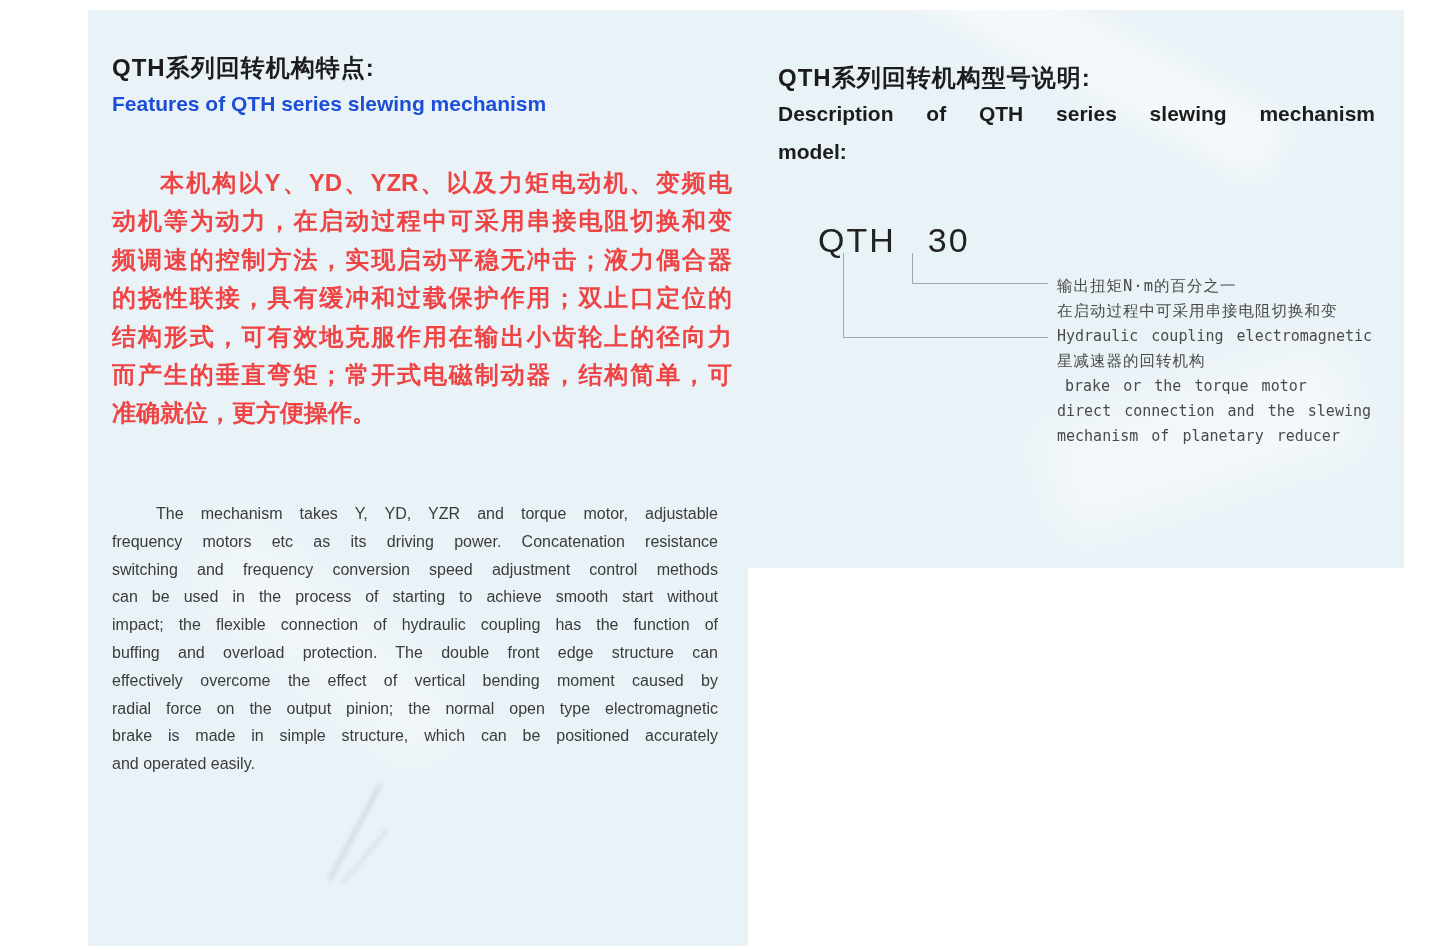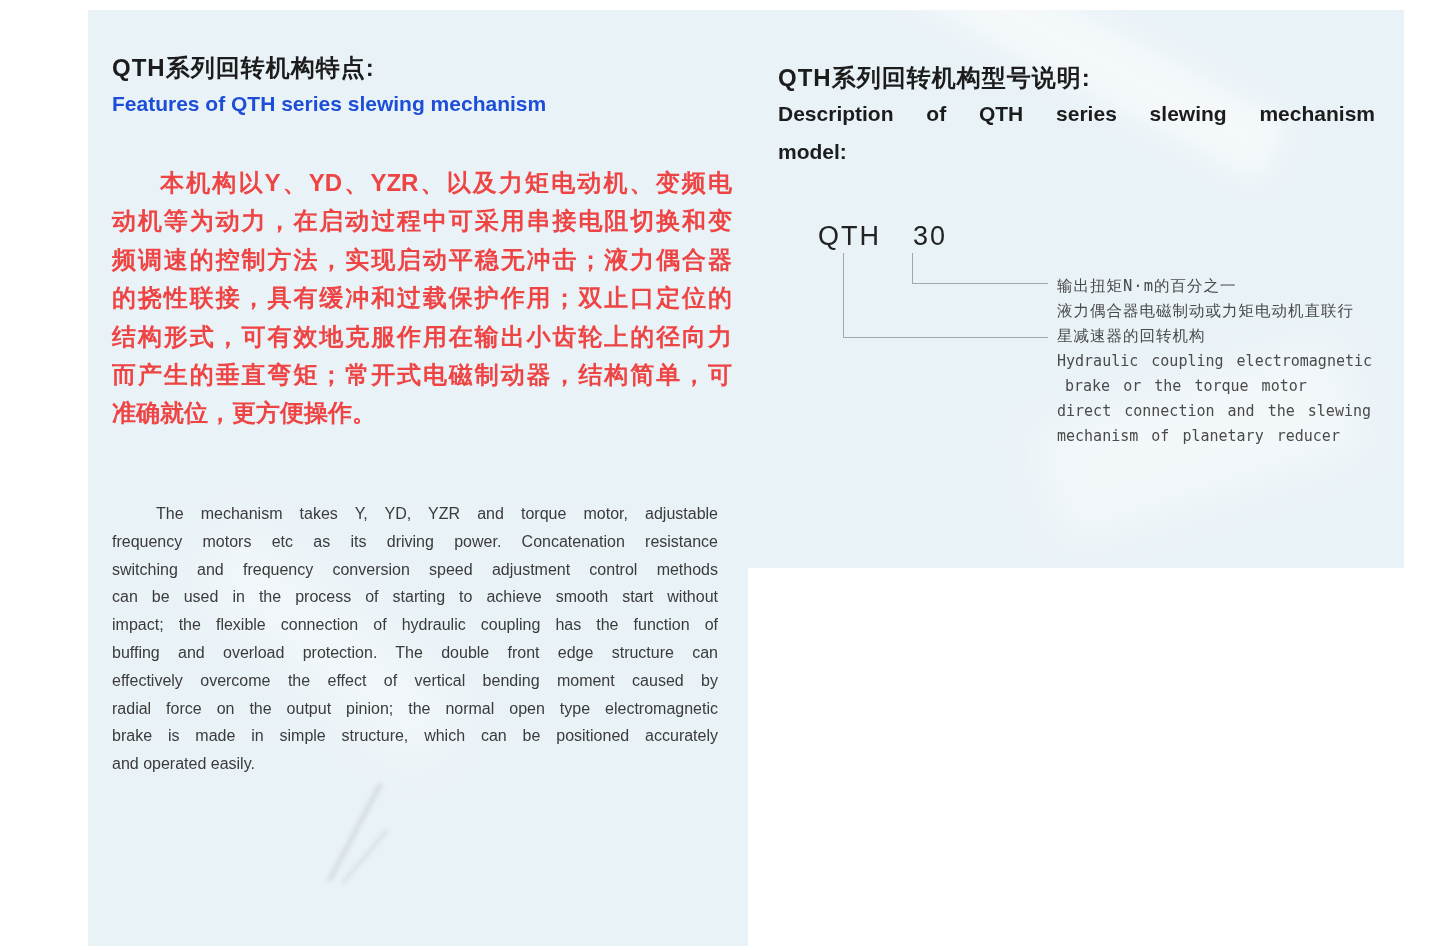--- a/index.html
+++ b/index.html
@@ -65,21 +65,21 @@
 
   
   .right-title-zh { left: 778px; top: 62px; }
   .right-title-en1 {
     left: 778px; top: 102px; width: 597px;
     font-size: 21px; font-weight: bold; color: #1c1c1c;
     text-align: justify; text-align-last: justify;
   }
   .right-title-en2 { left: 778px; top: 140px; font-size: 21px; font-weight: bold; color: #1c1c1c; }
 
-  .model-code { left: 818px; top: 221px; font-size: 27px; color: #222; letter-spacing: 2px; }
+  .model-code { left: 818px; top: 221px; font-size: 34px; color: #222; letter-spacing: 2px; }
   .model-code .num { margin-left: 32px; }
 
   .diag-line { position: absolute; background: #9fa8ae; }
   .vline-30  { left: 912px; top: 253px; width: 1px; height: 30px; }
   .hline-30  { left: 912px; top: 283px; width: 136px; height: 1px; }
   .vline-qth { left: 843px; top: 253px; width: 1px; height: 85px; }
   .hline-qth { left: 843px; top: 337px; width: 205px; height: 1px; }
 
   .annotations {
     left: 1057px; top: 274px; width: 360px;
@@ -139,21 +139,21 @@
     <span>QTH</span><span class="num">30</span>
   </div>
 
   <div class="diag-line vline-30"></div>
   <div class="diag-line hline-30"></div>
   <div class="diag-line vline-qth"></div>
   <div class="diag-line hline-qth"></div>
 
   <div class="abs annotations">
     <div class="ann-line zh">输出扭矩N·m的百分之一</div>
-    <div class="ann-line zh">液力偶合器电磁制动或力矩电动机直联行</div>
+    <div class="ann-line zh">在启动过程中可采用串接电阻切换和变</div>
+    <div class="ann-line">Hydraulic coupling electromagnetic</div>
     <div class="ann-line zh">星减速器的回转机构</div>
-    <div class="ann-line">Hydraulic coupling electromagnetic</div>
     <div class="ann-line pad">brake or the torque motor</div>
     <div class="ann-line">direct connection and the slewing</div>
     <div class="ann-line">mechanism of planetary reducer</div>
   </div>
 
 </div>
 
 </body></html>

